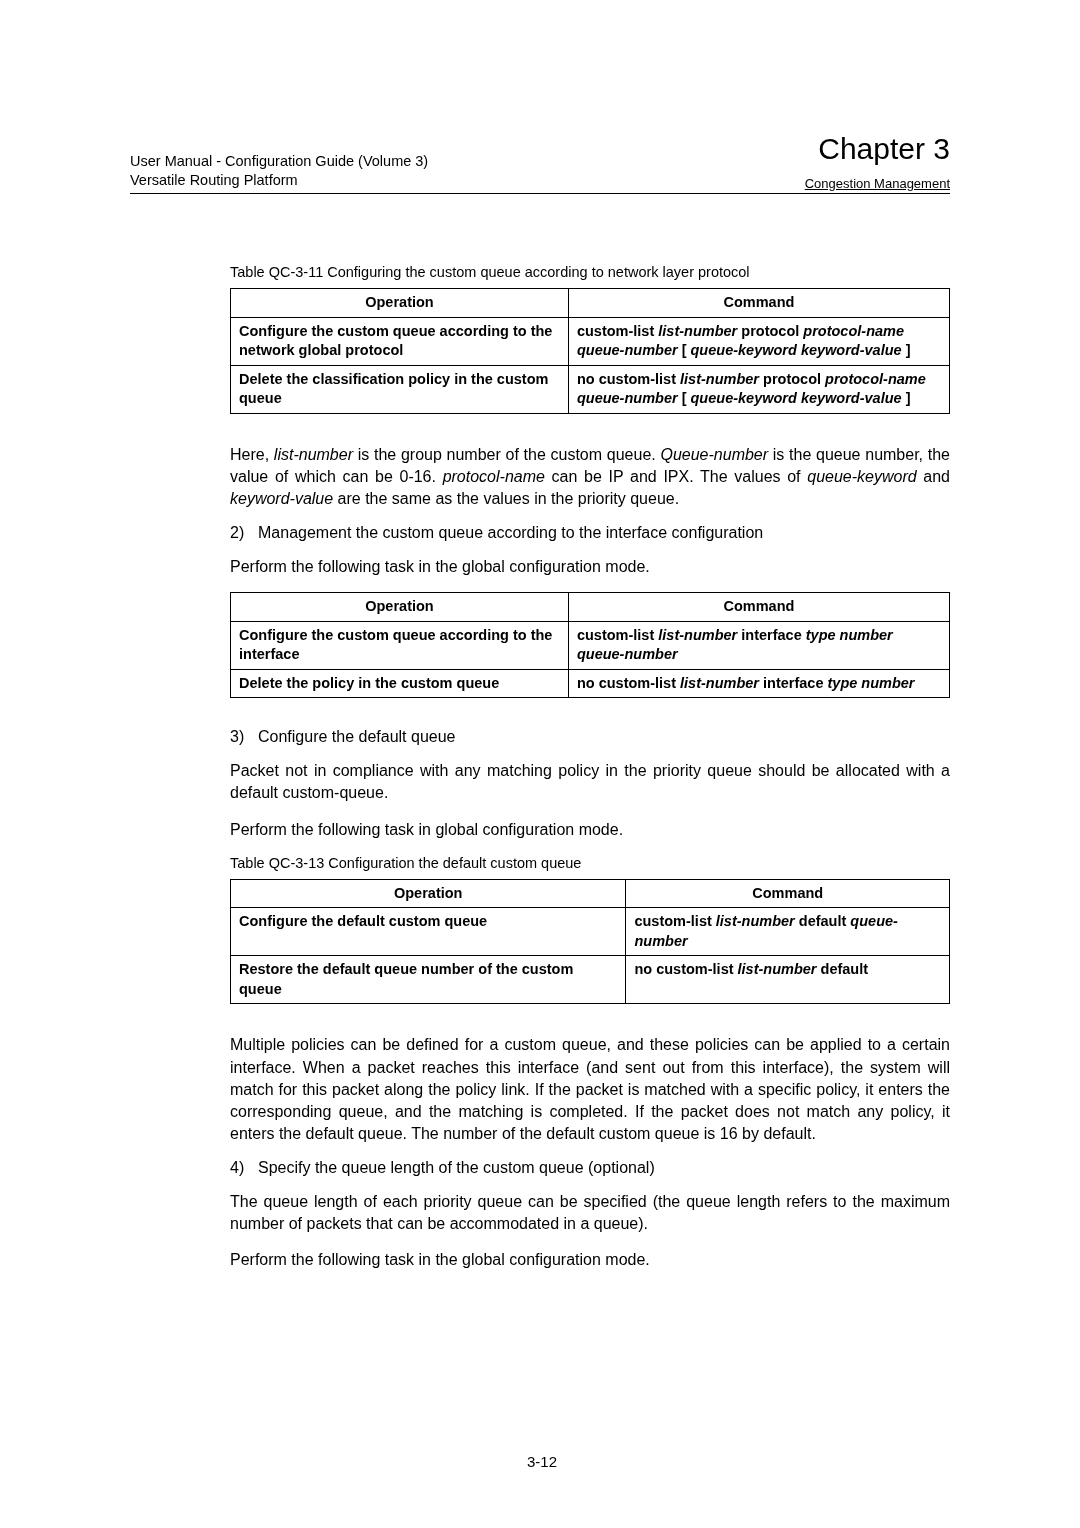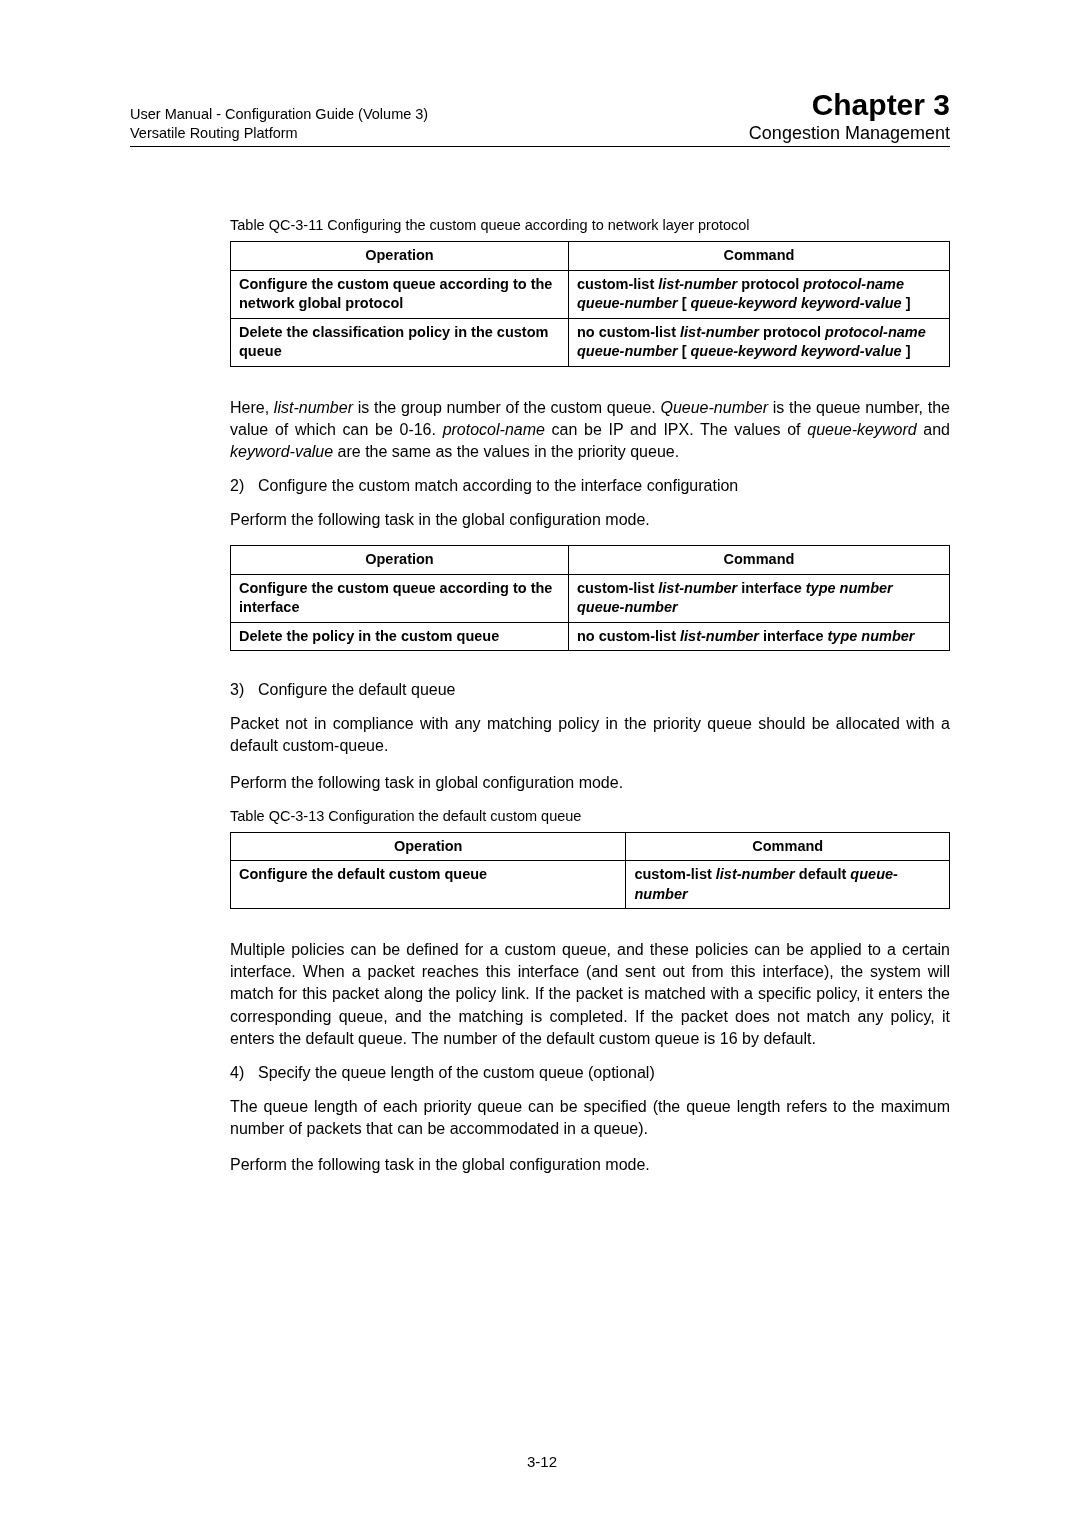--- a/index.html
+++ b/index.html
@@ -16,22 +16,22 @@
       display: flex;
       justify-content: space-between;
       align-items: flex-end;
       border-bottom: 1.5px solid #000;
       padding-bottom: 2px;
       margin-bottom: 70px;
       gap: 41px;
     }
     .header-left { font-size: 14.5px; line-height: 1.35; }
     .header-right { text-align: right; }
-    .chapter-title { font-family: Arial, sans-serif; font-size: 30px; font-weight: bold; line-height: 1; }
-    .chapter-sub { font-size: 18px; margin-top: 3px; }
+    .chapter-title { font-family: Arial, sans-serif; font-size: 30px; font-weight: normal; line-height: 1; margin-top: 44px; }
+    .chapter-sub { font-size: 13px; margin-top: 12px; text-decoration: underline; }
     .content { padding-left: 100px; }
     .table-caption { font-size: 14.5px; margin: 12px 0 8px 0; }
     table { border-collapse: collapse; width: 100%; margin-bottom: 30px; }
     th, td { border: 1px solid #000; padding: 4px 8px; font-size: 14.5px; text-align: left; vertical-align: top; line-height: 1.35; font-weight: bold; }
     th { text-align: center; }
     .para { font-size: 16px; line-height: 1.38; margin: 14px 0; text-align: justify; }
     .num-item { font-size: 16px; margin: 14px 0; }
     .num-item .num { display: inline-block; width: 28px; }
     .page-num { position: absolute; bottom: 58px; left: 2px; width: 100%; text-align: center; font-size: 15px; }
     .it { font-style: italic; }
@@ -65,21 +65,21 @@
     </tr>
     <tr>
       <td>Delete the classification policy in the custom queue</td>
       <td><span>no custom-list </span><span class="it">list-number</span><span> protocol </span><span class="it">protocol-name queue-number</span><span> [ </span><span class="it">queue-keyword  keyword-value</span><span> ]</span></td>
     </tr>
   </tbody>
     </table>
 
   <div class="para"><span>Here, </span><span class="it">list-number</span><span> is the group number of the custom queue. </span><span class="it">Queue-number</span><span> is the queue number, the value of which can be 0-16. </span><span class="it">protocol-name</span><span> can be IP and IPX.  The values of </span><span class="it">queue-keyword</span><span> and </span><span class="it">keyword-value</span><span> are the same as the values in the priority queue.</span></div>
 
-  <div class="num-item"><span class="num">2)</span><span>Configure the custom match according to the interface configuration</span></div>
+  <div class="num-item"><span class="num">2)</span><span>Management the custom queue according to the interface configuration</span></div>
   <div class="para">Perform the following task in the global configuration mode.</div>
 
   <table>
     <tbody>
         <tr>
       <th style="width:47%">Operation</th>
       <th>Command</th>
     </tr>
     <tr>
       <td>Configure the custom queue according to the interface</td>
@@ -100,20 +100,24 @@
   <table>
     <tbody>
         <tr>
       <th style="width:55%">Operation</th>
       <th>Command</th>
     </tr>
     <tr>
       <td>Configure the default custom queue</td>
       <td><span>custom-list </span><span class="it">list-number</span><span> default  </span><span class="it">queue-number</span></td>
     </tr>
+    <tr>
+      <td>Restore the  default queue number of  the custom queue</td>
+      <td><span>no custom-list </span><span class="it">list-number</span><span> default</span></td>
+    </tr>
   </tbody>
     </table>
 
   <div class="para">Multiple policies can be defined for a custom queue, and these policies can be applied to a certain interface. When a packet reaches this interface (and sent out from this interface), the system will match for this packet along the policy link. If the packet is matched with a specific policy, it enters the corresponding queue, and the matching is completed. If the packet does not match any policy, it enters the default queue. The number of the default custom queue is 16 by default.</div>
   <div class="num-item"><span class="num">4)</span><span>Specify the queue length of the custom queue (optional)</span></div>
   <div class="para">The queue length of each priority queue can be specified (the queue length refers to the maximum number of packets that can be accommodated in a queue).</div>
   <div class="para">Perform the following task in the global configuration mode.</div>
 
 </div>
 

